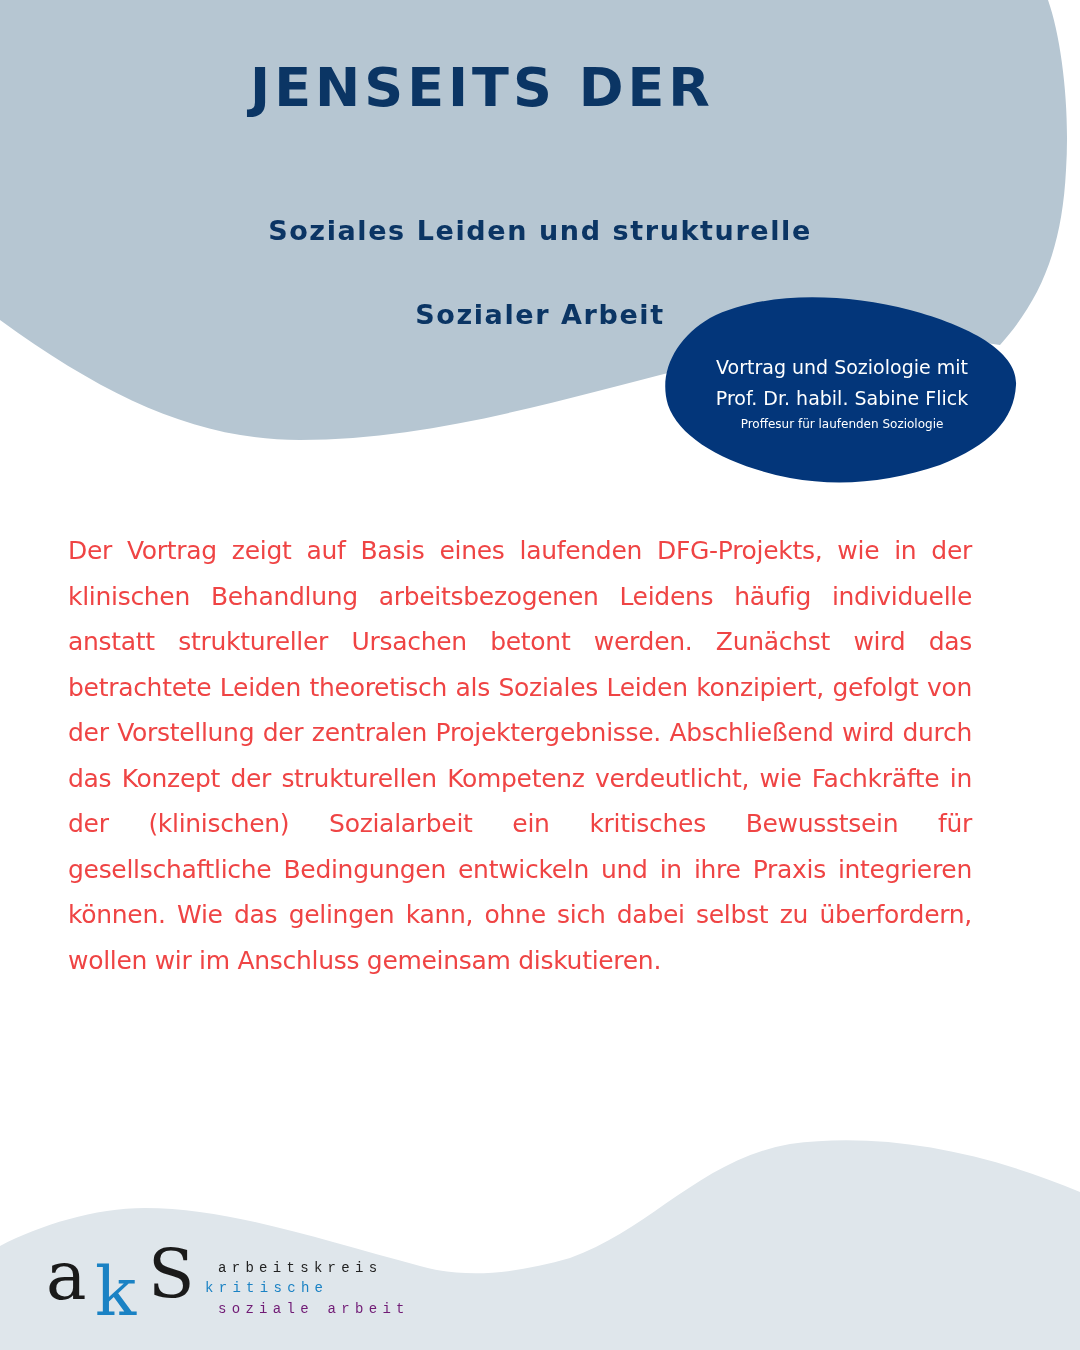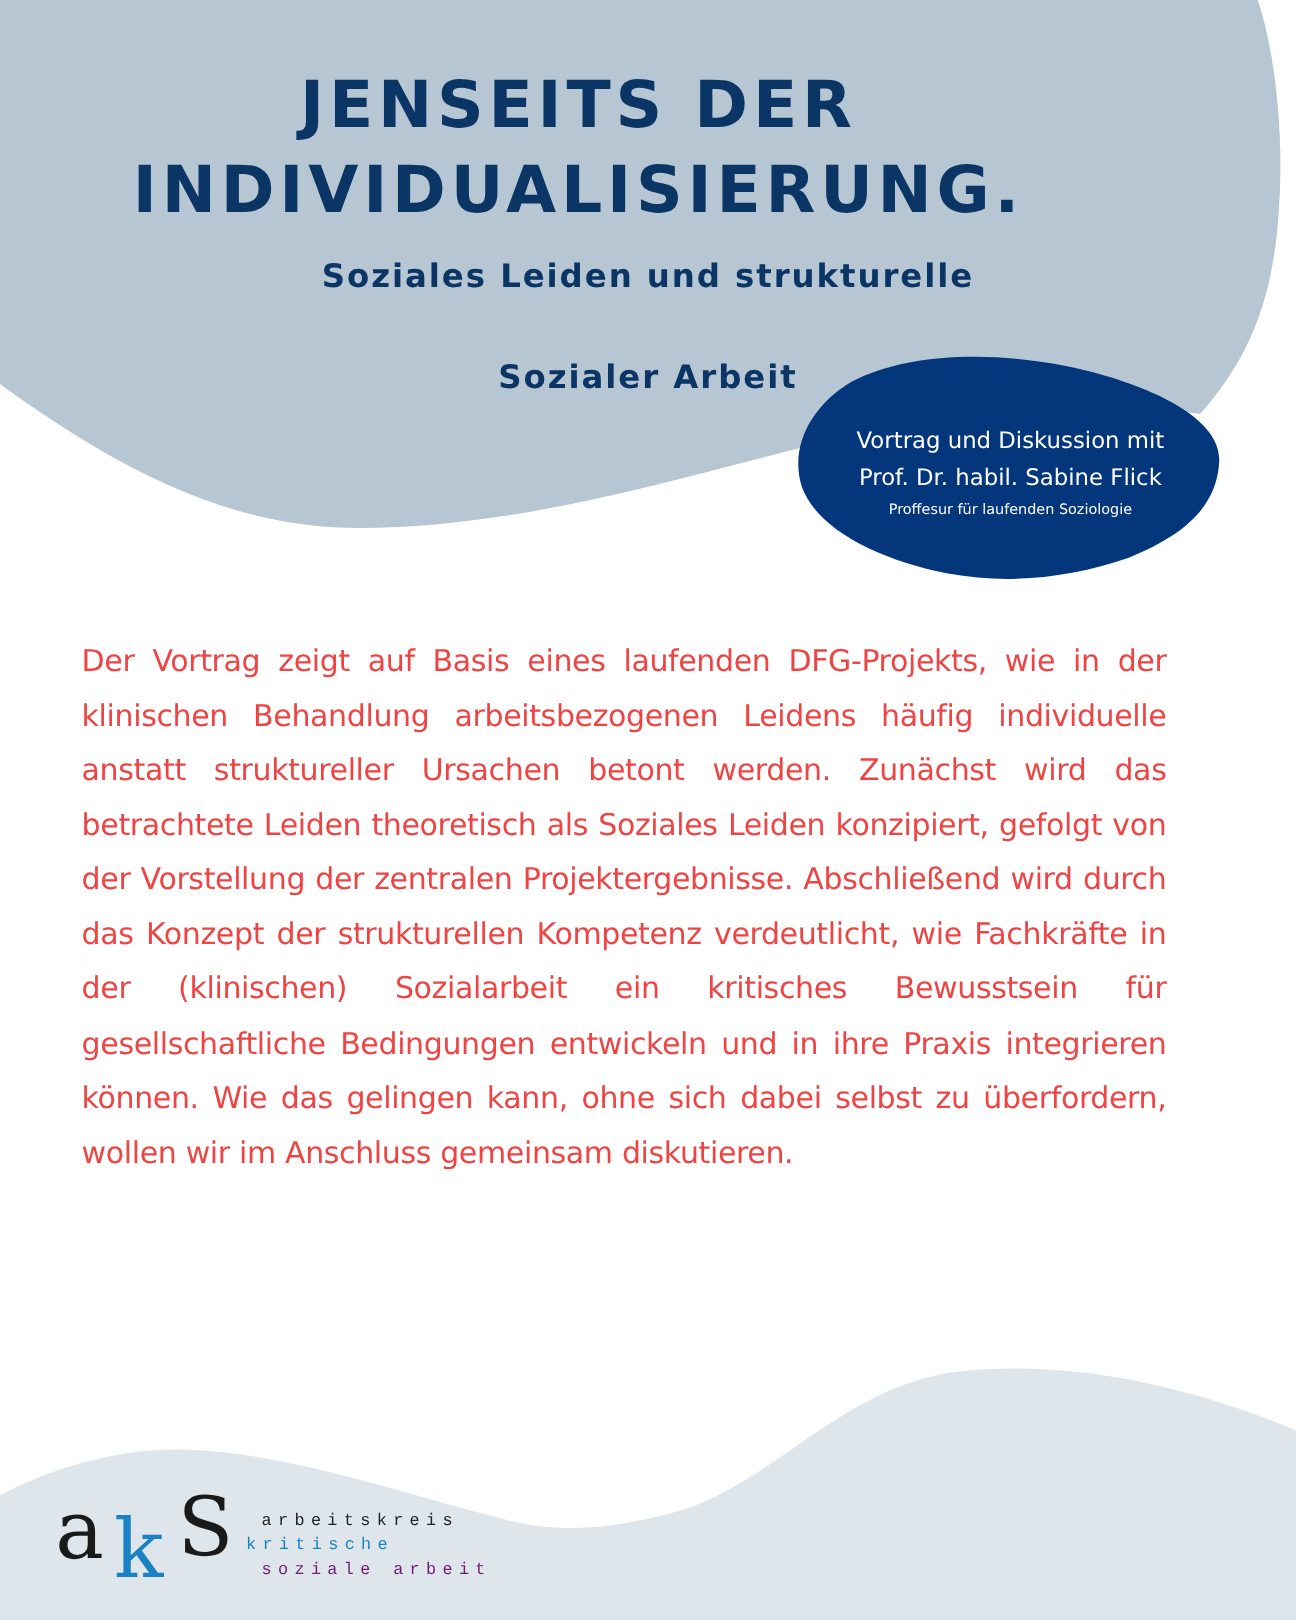--- a/index.html
+++ b/index.html
@@ -65,31 +65,30 @@
            C470,1280 520,1272 570,1258 C650,1230 700,1160 790,1144
            C880,1132 980,1150 1080,1192 L1080,1350 L0,1350 Z"></path>
 
   <path fill="#03367a" d="M710,318 C760,292 840,292 910,310 C970,326 1018,352 1016,385
            C1014,420 990,445 940,465 C890,482 840,487 790,478
            C730,466 680,440 668,405 C658,372 676,338 710,318 Z"></path>
 </svg>
 
 <h1 class="title">
   <span>JENSEITS DER</span><br>
-  <span>INDIVIDUALISIERUNG.</span>
 </h1>
 
 <h2 class="subtitle">
   <span>Soziales Leiden und strukturelle</span><br>
   <br>
   <span>Sozialer Arbeit</span>
 </h2>
 
 <div class="speaker">
-  <span class="line1">Vortrag und Diskussion mit</span>
+  <span class="line1">Vortrag und Soziologie mit</span>
   <span class="line2">Prof. Dr. habil. Sabine Flick</span>
   <span class="affil">Proffesur für laufenden Soziologie</span>
 </div>
 
 <p class="body-text">Der Vortrag zeigt auf Basis eines laufenden DFG-Projekts, wie in der klinischen Behandlung arbeitsbezogenen Leidens häufig individuelle anstatt struktureller Ursachen betont werden. Zunächst wird das betrachtete Leiden theoretisch als Soziales Leiden konzipiert, gefolgt von der Vorstellung der zentralen Projektergebnisse. Abschließend wird durch das Konzept der strukturellen Kompetenz verdeutlicht, wie Fachkräfte in der (klinischen) Sozialarbeit ein kritisches Bewusstsein für gesellschaftliche Bedingungen entwickeln und in ihre Praxis integrieren können. Wie das gelingen kann, ohne sich dabei selbst zu überfordern, wollen wir im Anschluss gemeinsam diskutieren.</p>
 
 <div class="logo">
   <span class="big a">a</span>
   <span class="big k">k</span>
   <span class="big s">S</span>

